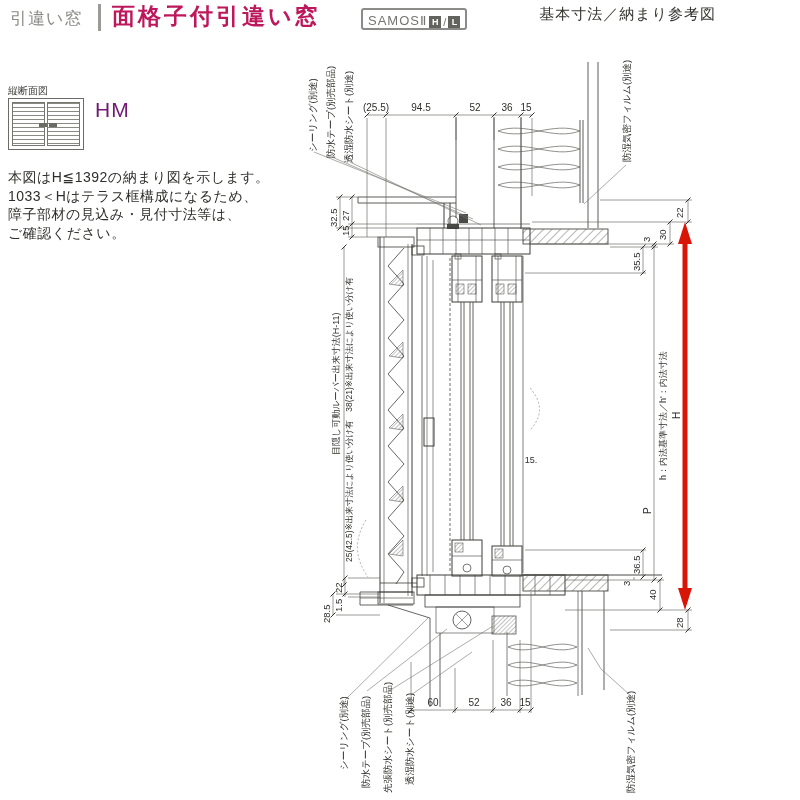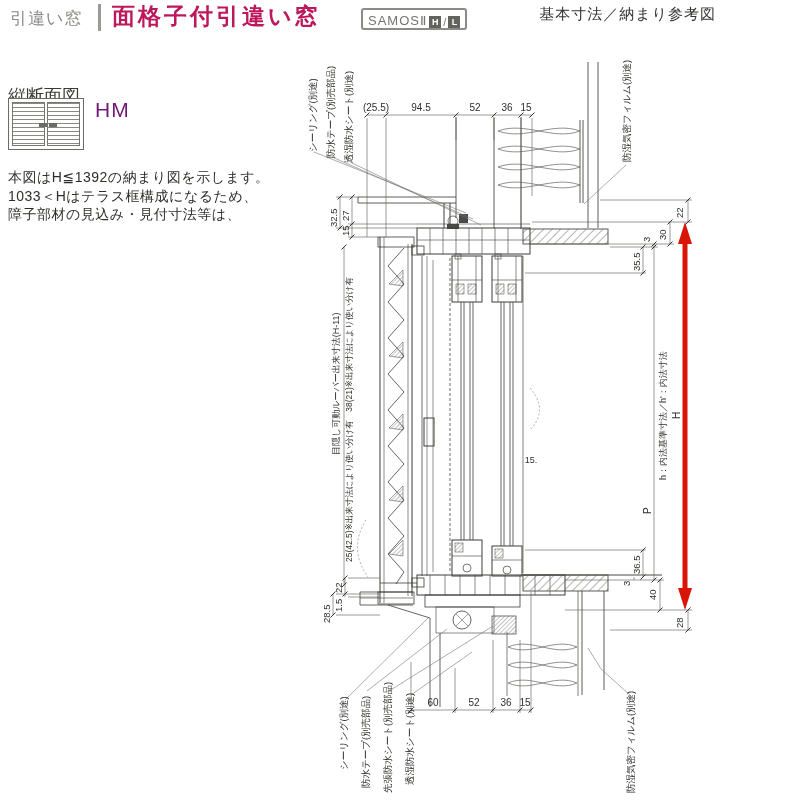--- a/index.html
+++ b/index.html
@@ -11,21 +11,21 @@
   .hdr-badge{position:absolute;left:361px;top:8px;border:2px solid #8b8b87;border-radius:3px;height:18px;
              display:flex;align-items:flex-end;padding:0 5px;gap:2px;background:#fff;}
   .hdr-badge .bname{font-size:13px;color:#75756f;letter-spacing:1px;}
   .hdr-badge .sq{display:inline-block;width:12px;height:12px;background:#63635d;color:#fff;font-size:9px;
                  font-weight:bold;text-align:center;line-height:12px;}
   .hdr-badge .slash{font-size:11px;color:#75756f;}
   .hdr-right{position:absolute;right:8px;top:5px;font-size:15px;color:#33332f;letter-spacing:1px;}
   .sub-box{position:absolute;left:8px;top:36px;width:281px;height:24px;border:2px solid #7a7a76;
            display:flex;align-items:center;padding-left:20px;font-size:14px;color:#44443f;letter-spacing:1px;}
   
-  .sec-label{position:absolute;left:8px;top:84px;font-size:18px;color:#3a3a36;}
+  .sec-label{position:absolute;left:8px;top:84px;font-size:10px;color:#3a3a36;}
   .thumb{position:absolute;left:8px;top:98px;width:76px;height:52px;border:1px solid #6b6b66;background:#fff;
          display:flex;gap:2px;padding:3px;box-sizing:border-box;}
   .thumb .pane{flex:1;border:1px solid #77776f;
         background:repeating-linear-gradient(to bottom,#8a8a82 0px,#8a8a82 1px,transparent 1px,transparent 4px);}
   .thumb .hdl{position:absolute;top:24px;width:8px;height:4px;background:#6b6b66;}
   .thumb .hdl.l{left:30px;} .thumb .hdl.r{left:40px;}
   .thumb-label{position:absolute;left:95px;top:98px;font-size:21px;color:#701a75;letter-spacing:1px;}
   .note{position:absolute;left:8px;top:168px;font-size:14px;color:#2e2e2a;line-height:18.5px;letter-spacing:0.5px;}
   svg text{font-family:"Liberation Sans","DejaVu Sans",sans-serif;}
 </style>
@@ -49,20 +49,21 @@
     <div class="pane"></div>
     <div class="pane"></div>
     <div class="hdl l"></div>
     <div class="hdl r"></div>
   </div>
   <div class="thumb-label">HM</div>
   <div class="note">
     <div>本図はH≦1392の納まり図を示します。</div>
     <div>1033＜Hはテラス框構成になるため、</div>
     <div>障子部材の見込み・見付寸法等は、</div>
+    <div>ご確認ください。</div>
   </div>
 
   <svg width="800" height="800" viewBox="0 0 800 800" style="position:absolute;left:0;top:0">
     <defs>
       <pattern id="hatch45" width="6" height="6" patternUnits="userSpaceOnUse" patternTransform="rotate(45)">
         <line x1="0" y1="0" x2="0" y2="6" stroke="#6a6a66" stroke-width="1"></line>
       </pattern>
       <pattern id="hatchDense" width="3" height="3" patternUnits="userSpaceOnUse" patternTransform="rotate(45)">
         <line x1="0" y1="0" x2="0" y2="3" stroke="#6a6a66" stroke-width="0.8"></line>
       </pattern>

